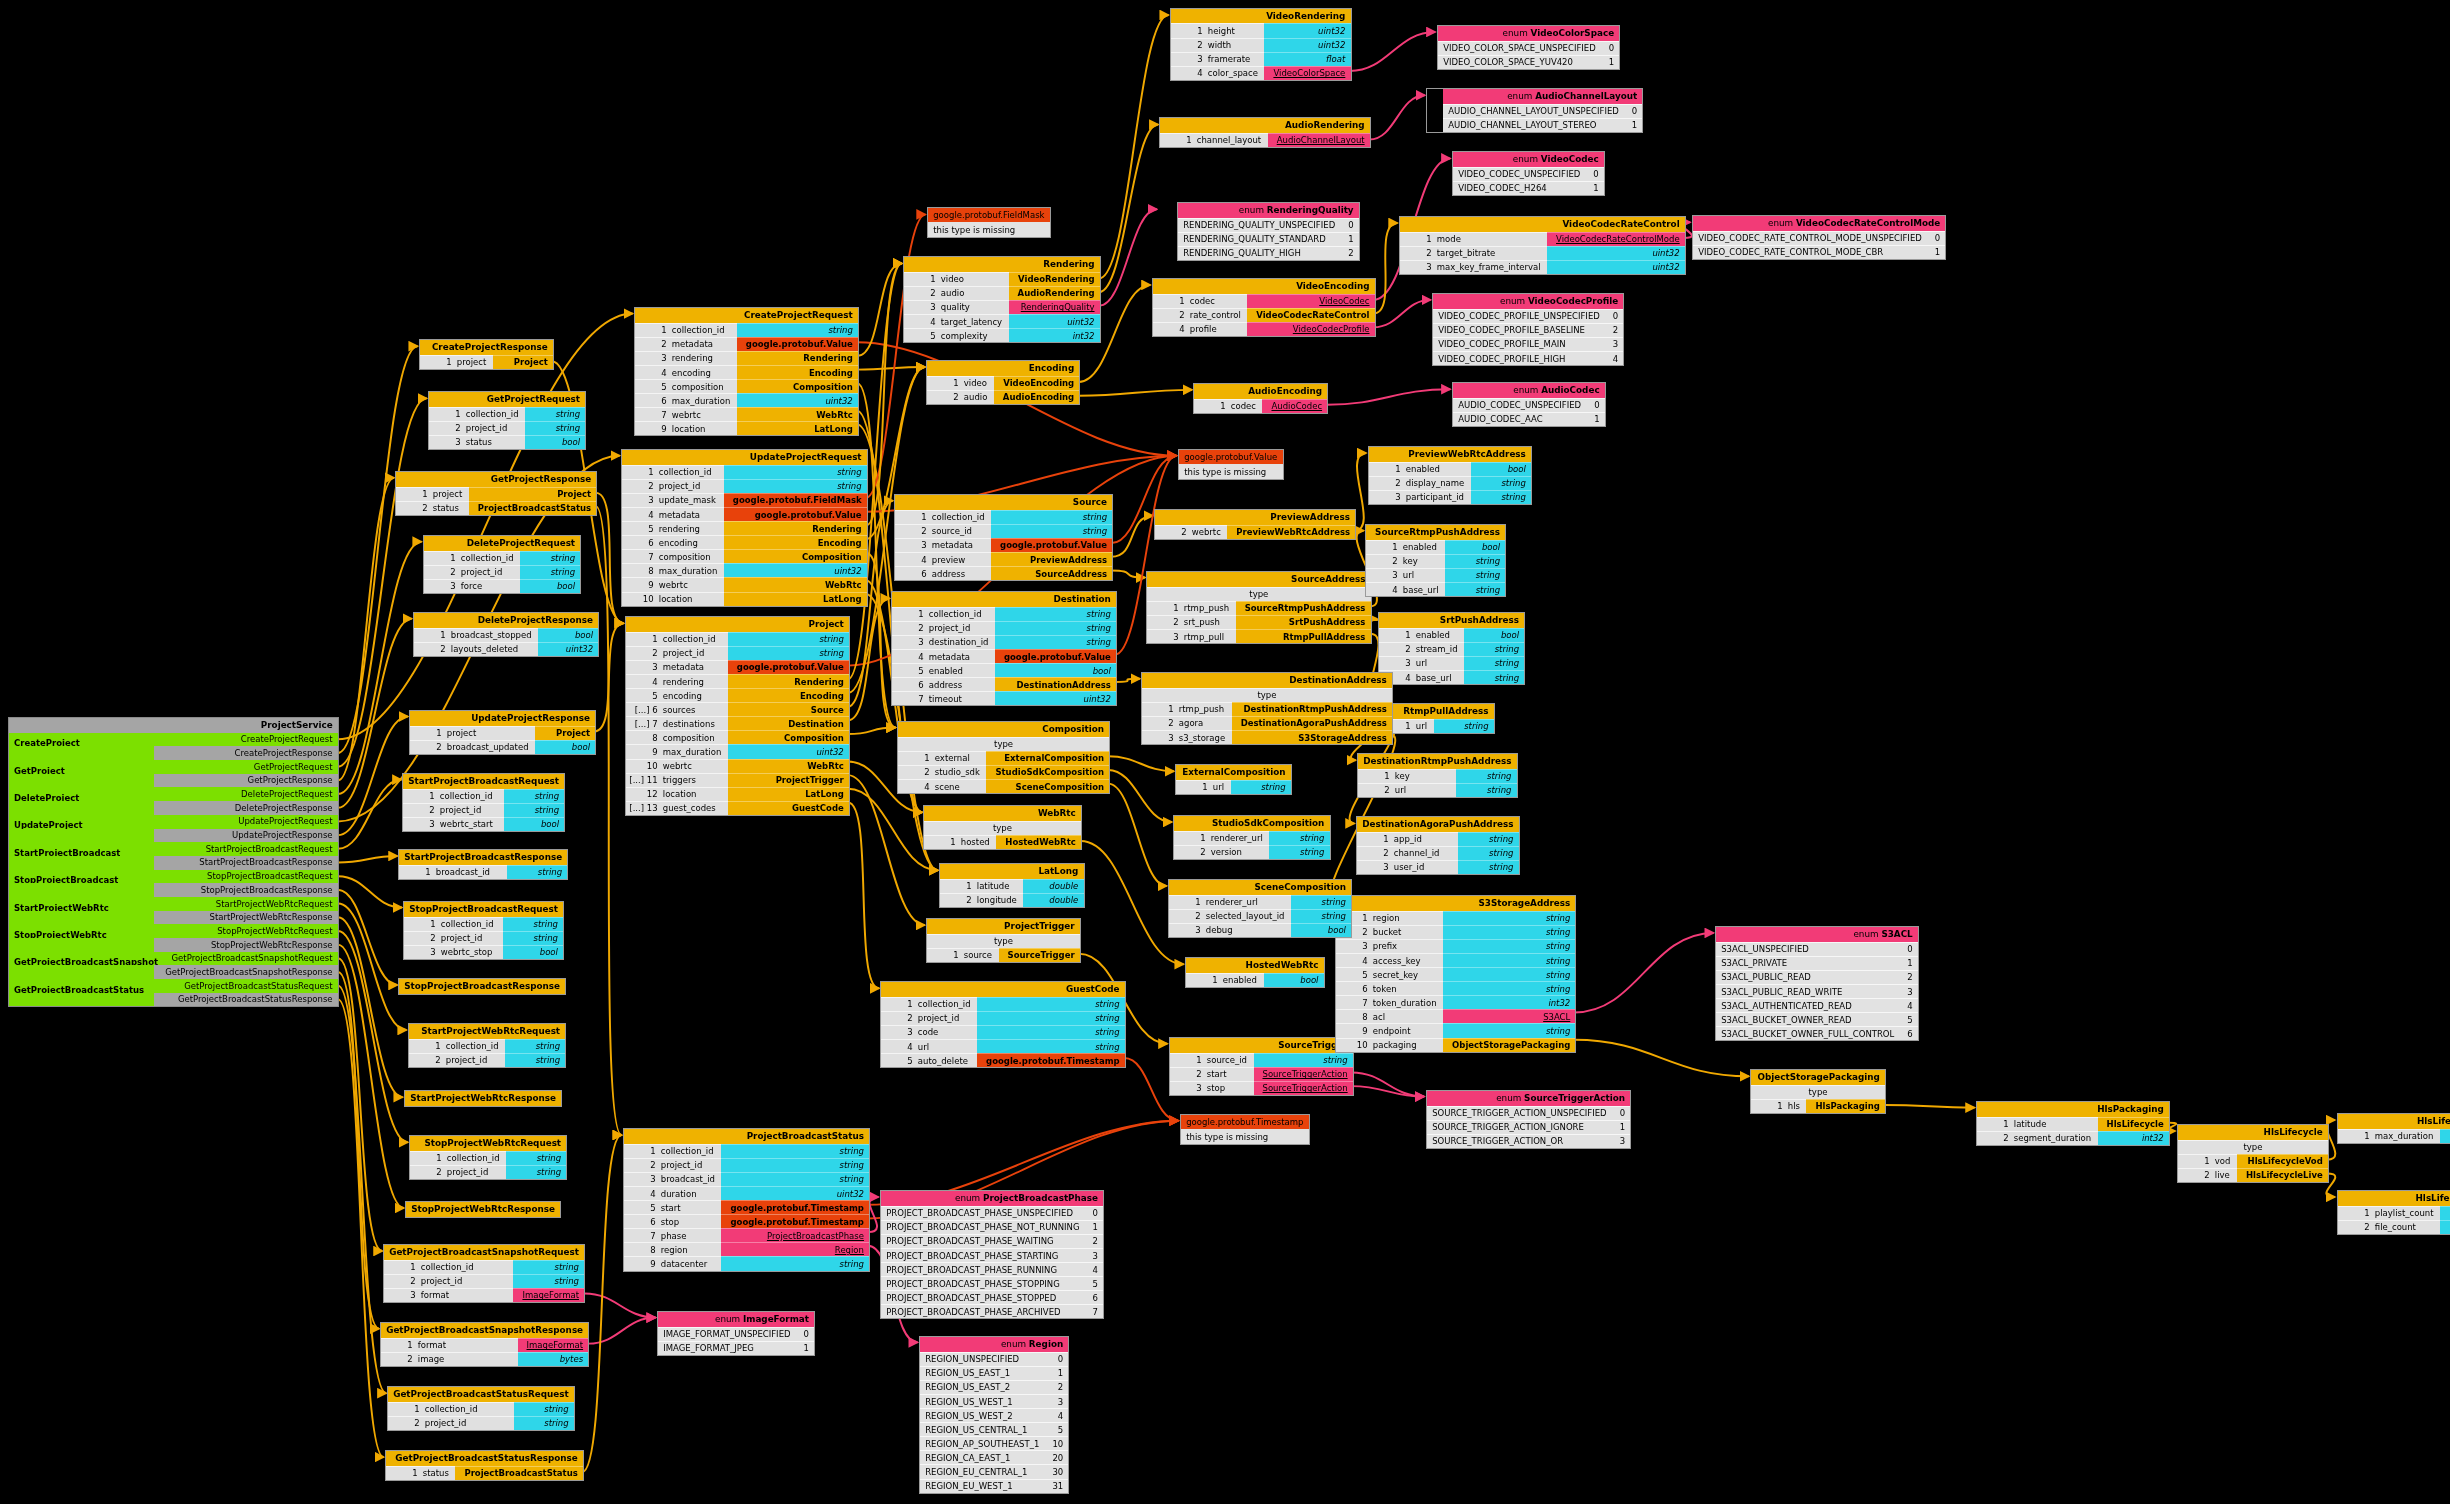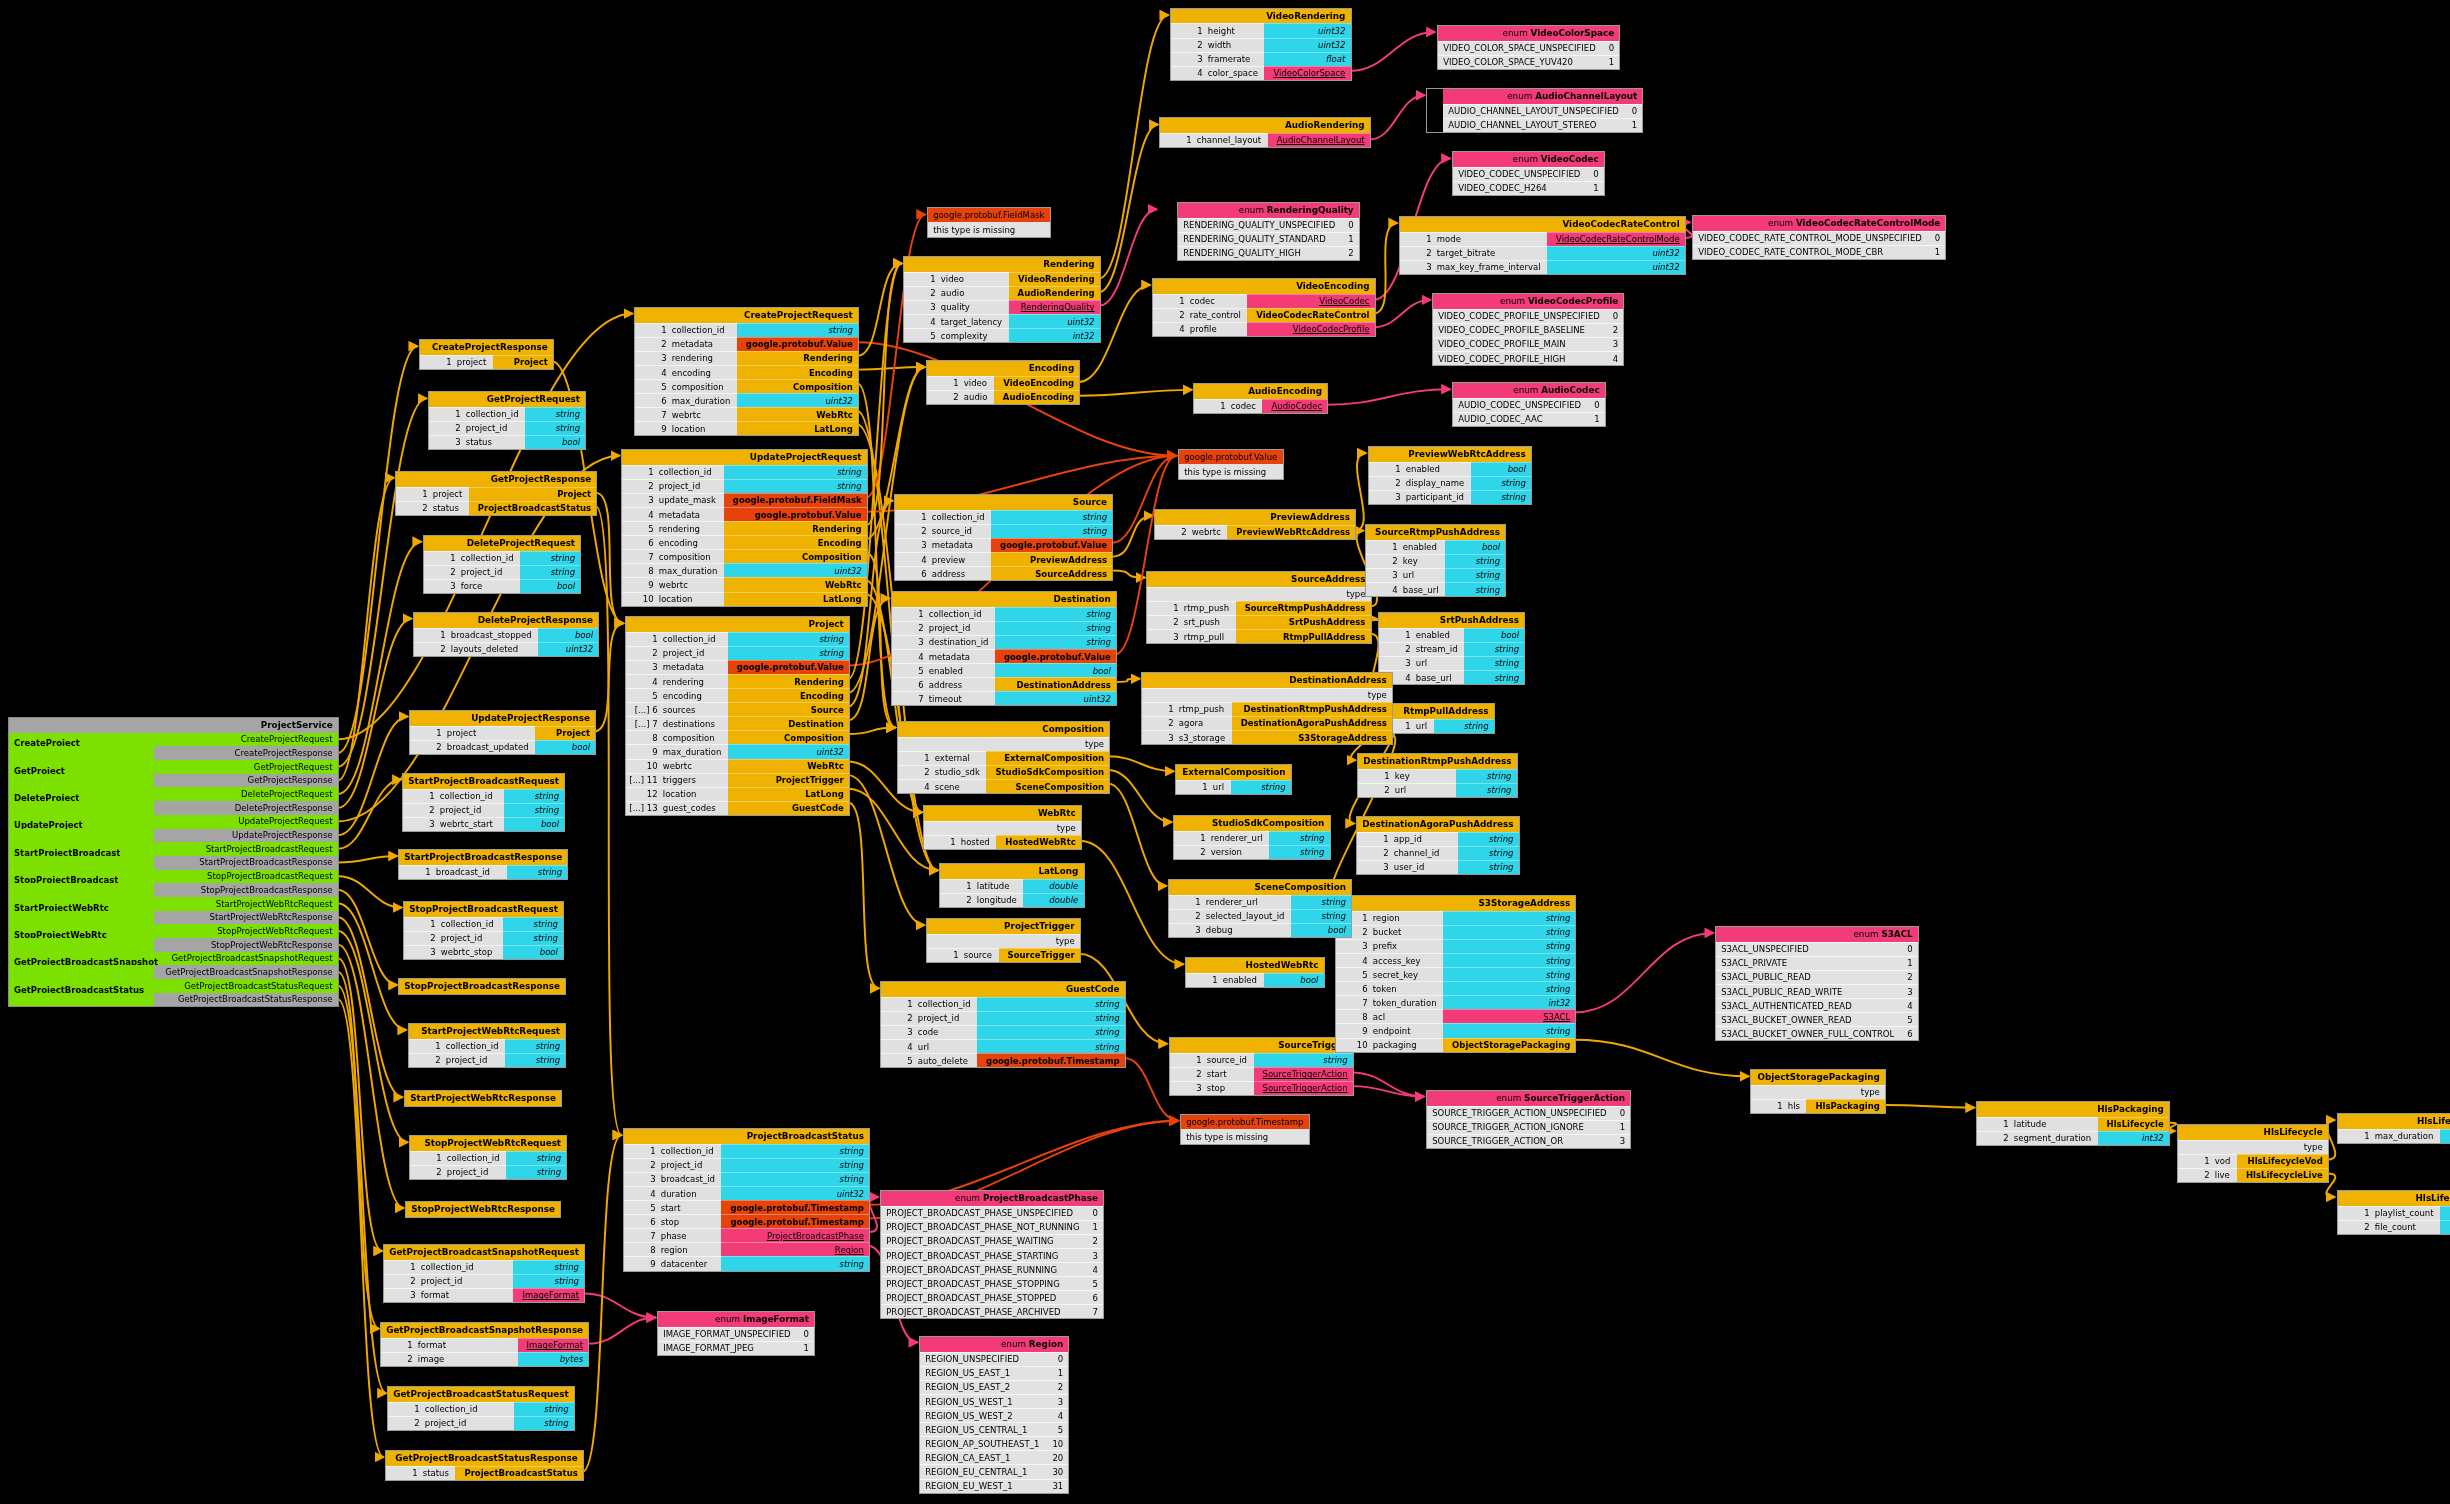--- a/index.html
+++ b/index.html
@@ -33,21 +33,21 @@
   .ehdr span{font-weight:normal;}
   .mhdr{background:#E8420B;font-weight:normal;text-align:left;font-size:8.5px;}
   .mnote{background:#E2E2E2;padding:3.3px 5.2px;text-align:left;white-space:nowrap;}
   .lbl{
     grid-column:1;background:#E0E0E0;display:flex;align-items:center;
     padding:2.6px 6.5px 2px 2.6px;white-space:nowrap;border-top:0.7px solid #f4f4f4;
   }
   .num{display:inline-block;min-width:29px;text-align:right;margin-right:5.2px;}
   .oneof{
     grid-column:1/-1;background:#E0E0E0;padding:2.6px 5.2px 2px 5.2px;
-    text-align:right;border-top:0.7px solid #f4f4f4;white-space:nowrap;
+    text-align:center;border-top:0.7px solid #f4f4f4;white-space:nowrap;
   }
   .typ{
     grid-column:2;display:flex;align-items:center;justify-content:flex-end;
     padding:2.6px 5.2px 2px 9px;min-width:46px;text-align:right;white-space:nowrap;
     border-top:0.7px solid rgba(255,255,255,.35);
   }
   .ks{background:#2FD6E9;font-style:italic;}
   .km{background:#EFB200;font-weight:bold;}
   .ke{background:#F23B77;text-decoration:underline;}
   .kw{background:#E8420B;font-weight:bold;}

